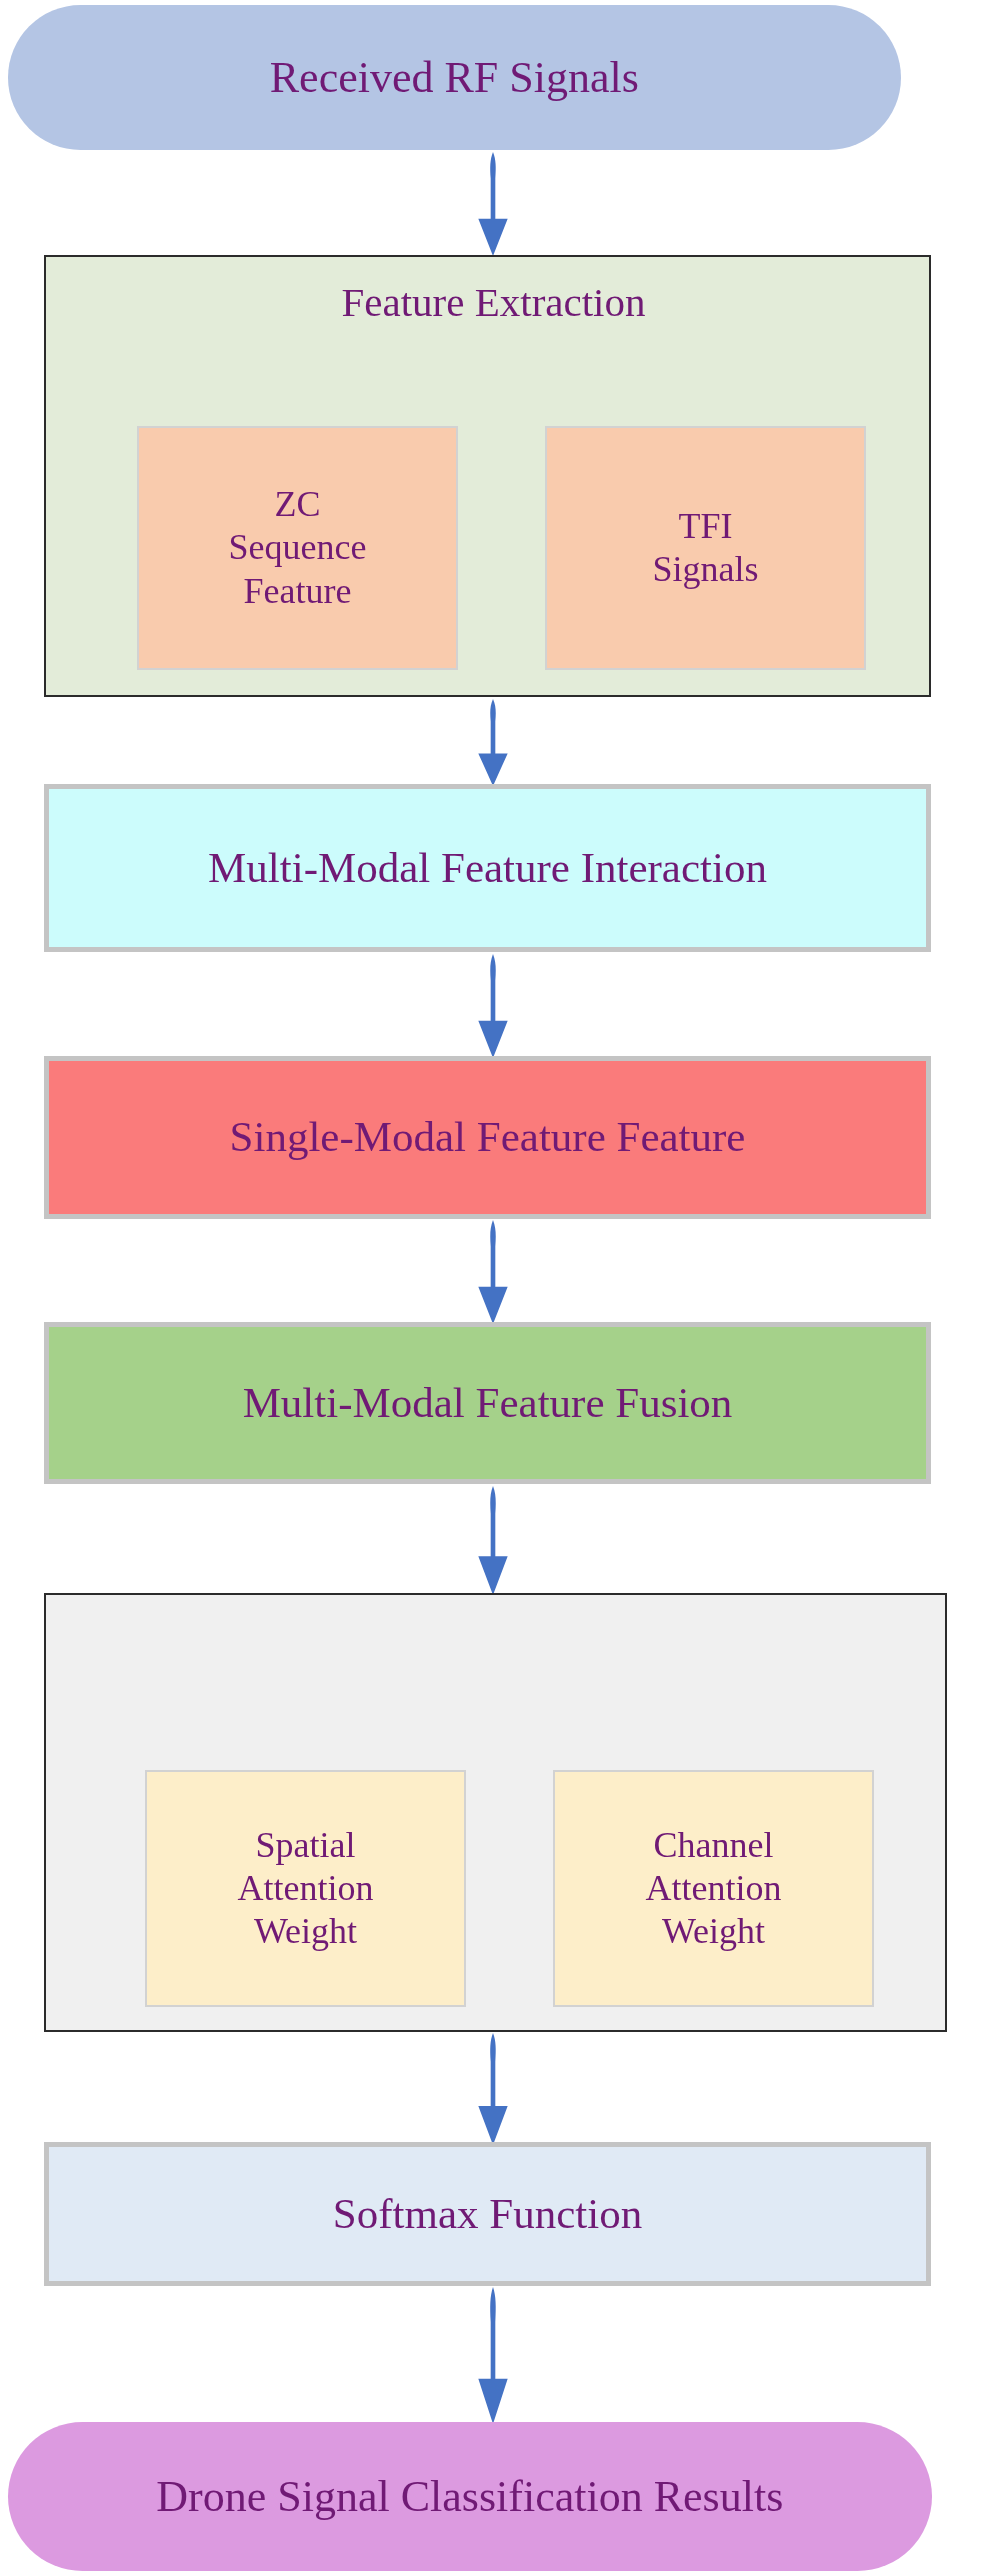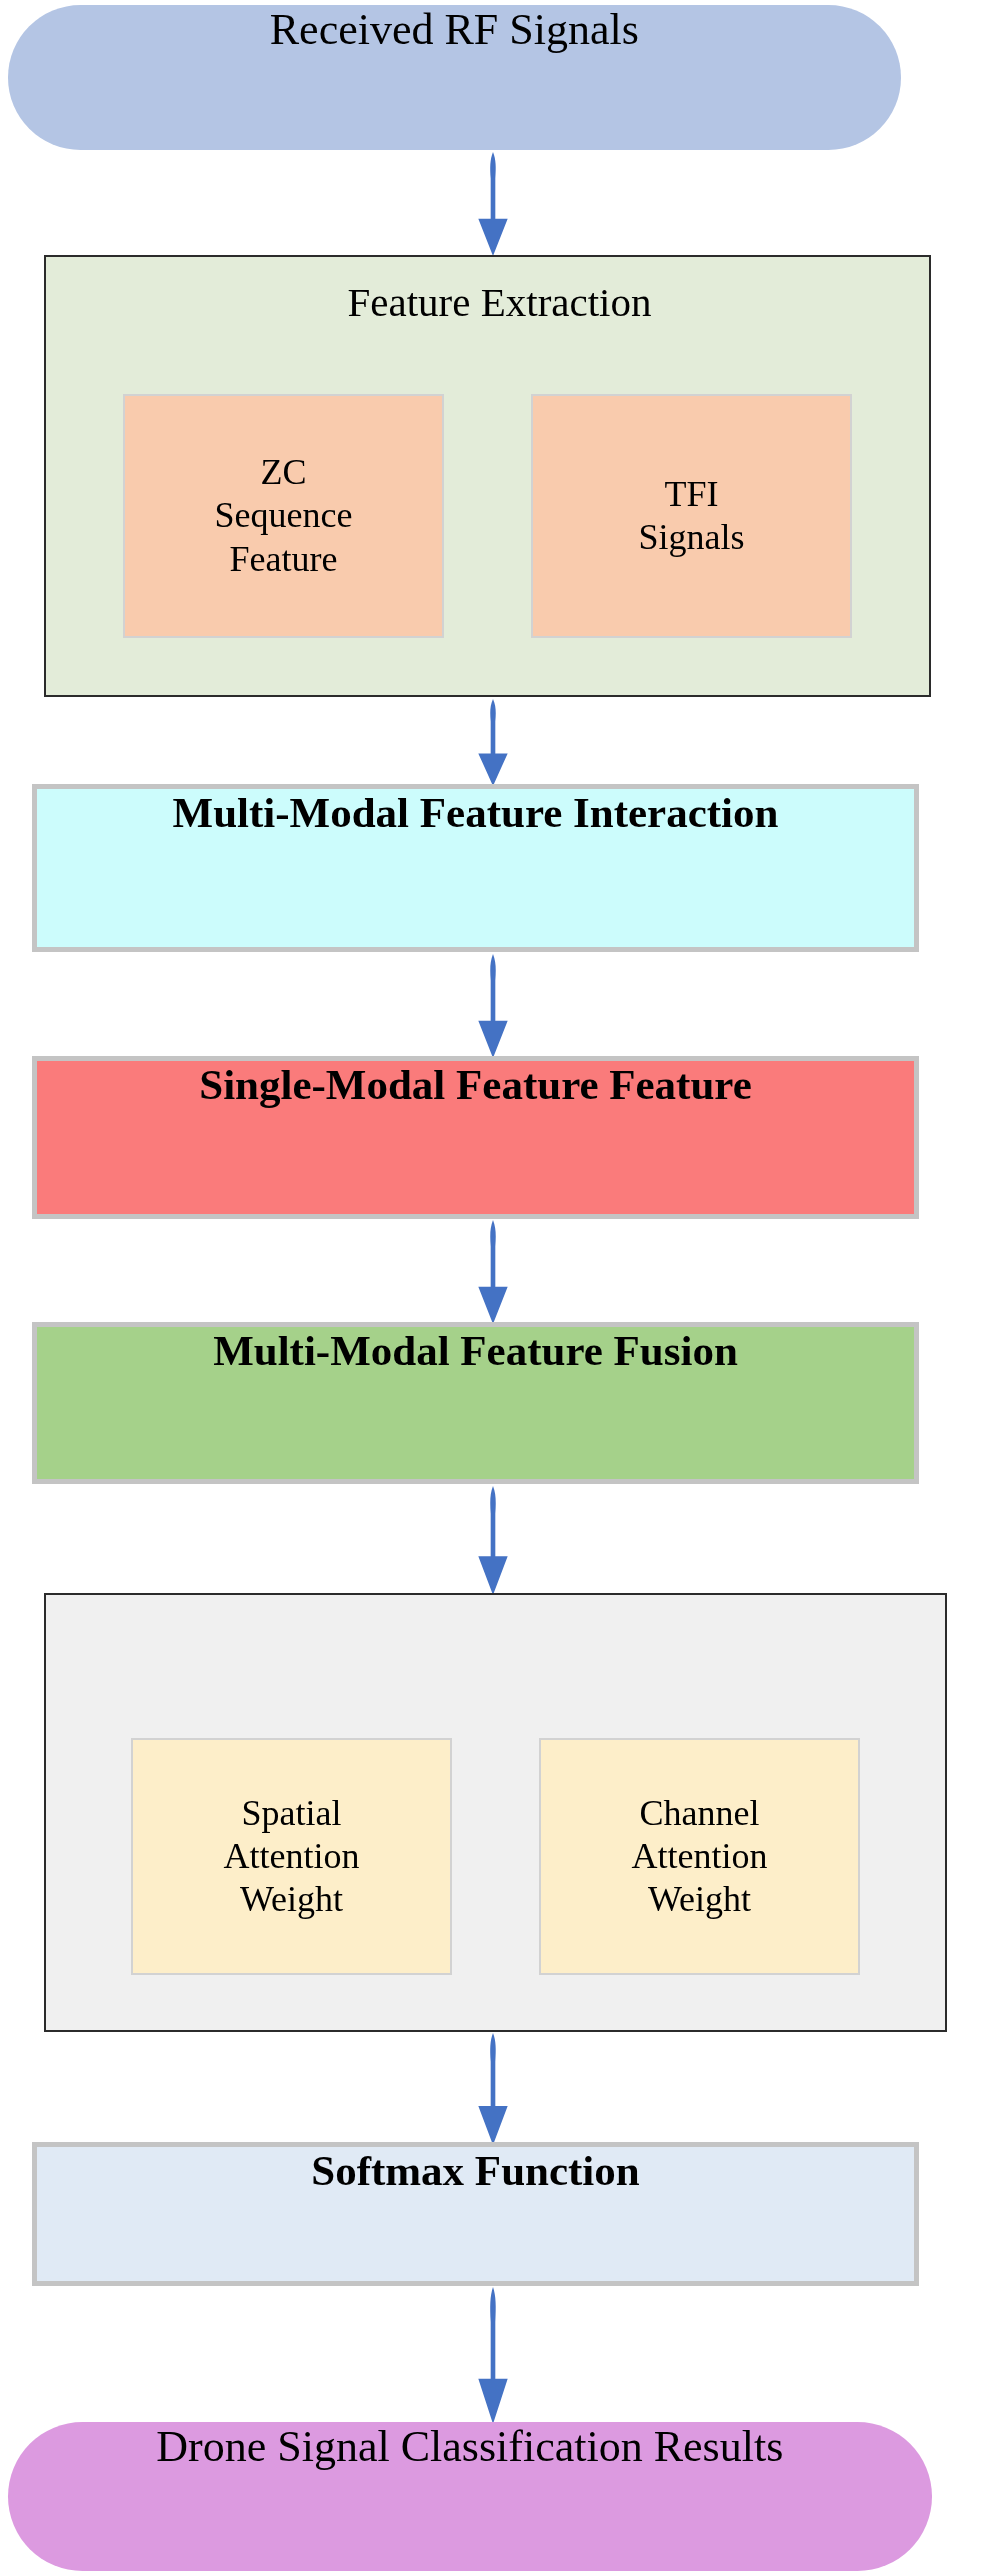--- a/index.html
+++ b/index.html
@@ -12,24 +12,24 @@
     height: 2576px;
     position: relative;
     font-family: "Liberation Serif", "DejaVu Serif", serif;
     overflow: hidden;
   }
 
   .node {
     position: absolute;
     box-sizing: border-box;
     display: flex;
-    align-items: flex-start;
+    align-items: center;
     justify-content: center;
     text-align: center;
-    color: #000000;
+    color: #701a75;
     line-height: 1.12;
   }
 
   
   .pill {
     border-radius: 775px;
   }
 
   #node-input {
     left: 7.8px;
@@ -75,24 +75,25 @@
   .group-title {
     width: 100%;
     font-size: 41px;
     padding-top: 23px;
     text-align: center;
     padding-left: 12px;
   }
 
   .subrow {
     position: absolute;
-    left: 0;
+    left: 14px;
     width: 100%;
     display: flex;
     justify-content: center;
+    margin-top: 32px;
   }
 
   .subbox {
     box-sizing: border-box;
     display: flex;
     align-items: center;
     justify-content: center;
     text-align: center;
     font-size: 36px;
     line-height: 1.2;
@@ -110,25 +111,24 @@
   }
   .subbox.cream {
     background: #fdeec9;
     width: 321px;
     height: 237px;
   }
   .sub-gap { width: 87px; }
 
   
   .bar {
-    left: 32px;
+    left: 44px;
     width: 887px;
     border: 5.4px solid #c4c4c4;
     font-size: 43px;
-    font-weight: bold;
   }
 
   #node-interaction {
     top: 784px;
     height: 168px;
     background: #ccfcfc;
   }
 
   #node-single-fusion {
     top: 1056px;

